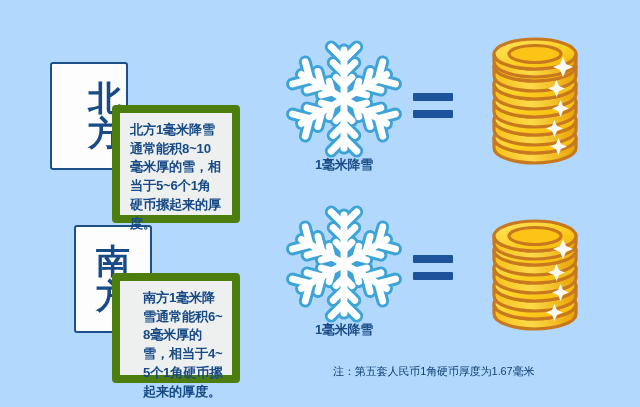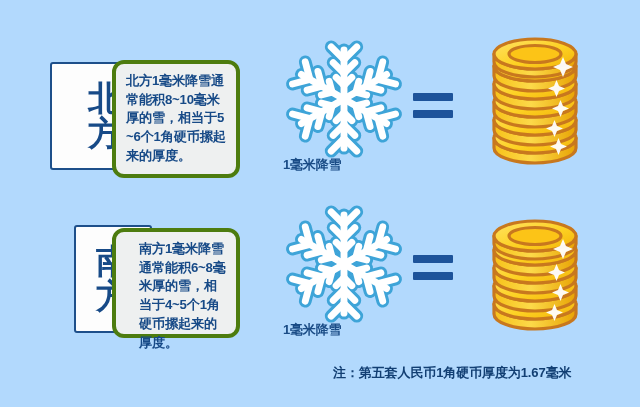--- a/index.html
+++ b/index.html
@@ -39,39 +39,41 @@
     line-height: 1.02;
     letter-spacing: 0px;
     text-align: center;
     width: 40px;
   }
 
   
   .desc-card {
     position: absolute;
     background: #eef0f0;
-    border: 4px solid #4d7c0f;
-    border-radius: 12px;
+    border: 8px solid #4d7c0f;
+    border-radius: 4px;
     box-sizing: border-box;
     z-index: 3;
     padding: 8px 9px 6px 10px;
+    margin-top: 45px;
   }
   .desc-text {
     font-size: 13.2px;
     font-weight: bold;
     color: #174a87;
     line-height: 1.42;
     letter-spacing: -0.2px;
     word-break: break-all;
   }
 
   
   .flake-wrap {
     position: absolute;
     z-index: 2;
+    text-align: center;
   }
   .flake-svg {
     display: block;
   }
   .flake-label {
     font-size: 13px;
     font-weight: bold;
     color: #1a4c86;
     margin-top: -2px;
     letter-spacing: -0.2px;
@@ -95,22 +97,22 @@
 
   
   .coins {
     position: absolute;
     z-index: 2;
   }
 
   
   .footnote {
     position: absolute;
-    font-size: 13px;
-    font-weight: bold;
+    font-size: 11px;
+    font-weight: normal;
     color: #123f73;
     letter-spacing: -0.1px;
     white-space: nowrap;
     z-index: 4;
   }
 </style>
 </head>
 <body>
 
 <div id="infographic" style="background: rgb(178, 217, 253);">

